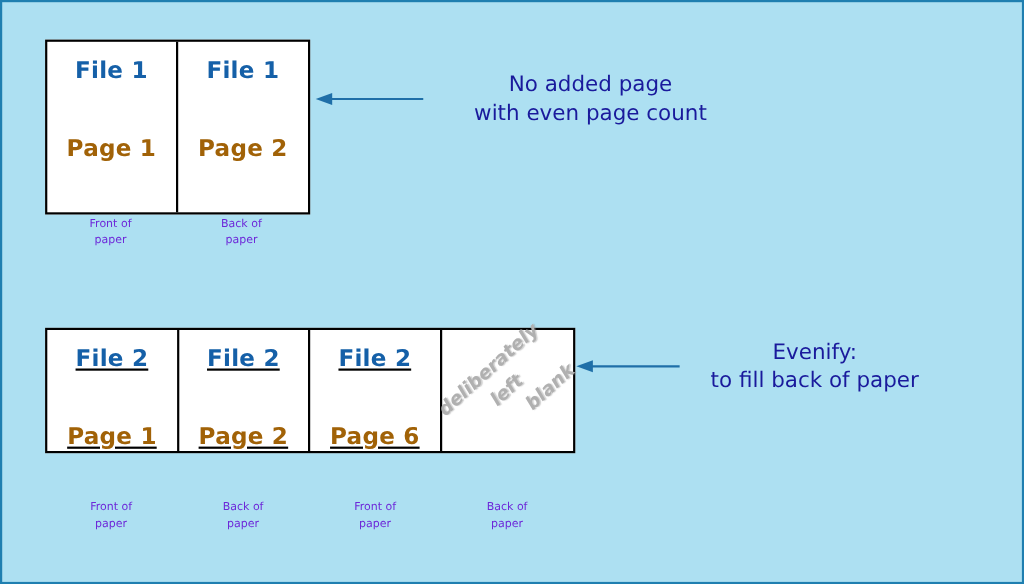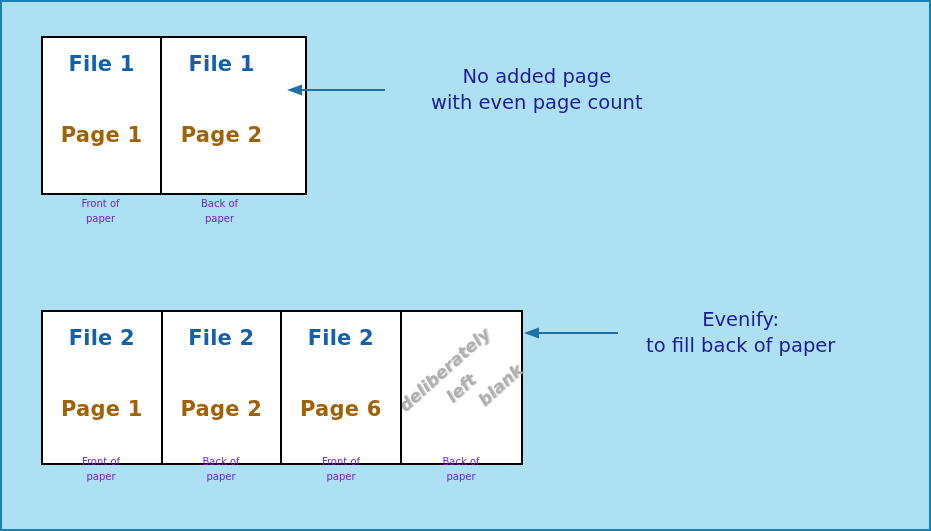--- a/index.html
+++ b/index.html
@@ -29,28 +29,29 @@
   .strip {
     position: absolute;
     display: flex;
     background: #ffffff;
     border: 2px solid #000000;
     box-sizing: border-box;
   }
   #strip-file1 {
     left: 39px;
     top: 34px;
-    width: 266px;
+    width: 241px;
     height: 159px;
   }
   #strip-file2 {
     left: 39px;
-    top: 308px;
+    top: 296px;
     width: 482px;
-    height: 155px;
+    height: 114px;
+    text-decoration: underline;
   }
   .sheet {
     position: relative;
     width: 120px;
     box-sizing: border-box;
     border-right: 2px solid #000000;
     display: flex;
     flex-direction: column;
     align-items: center;
   }

